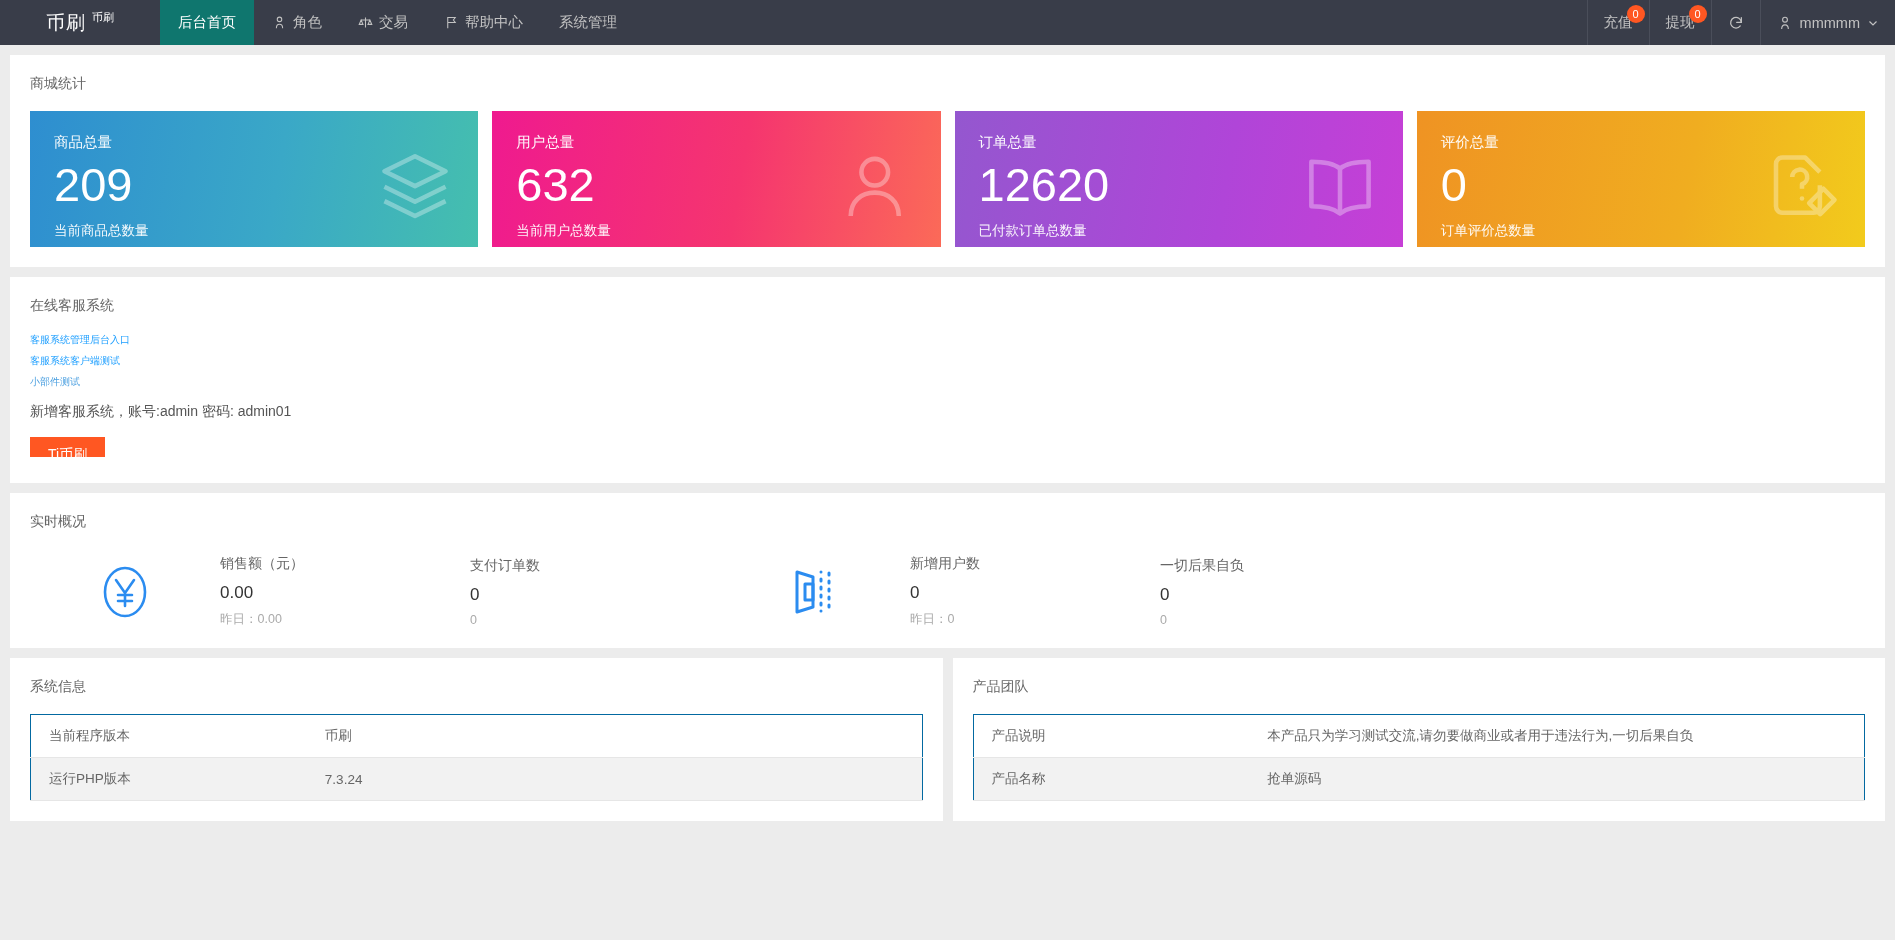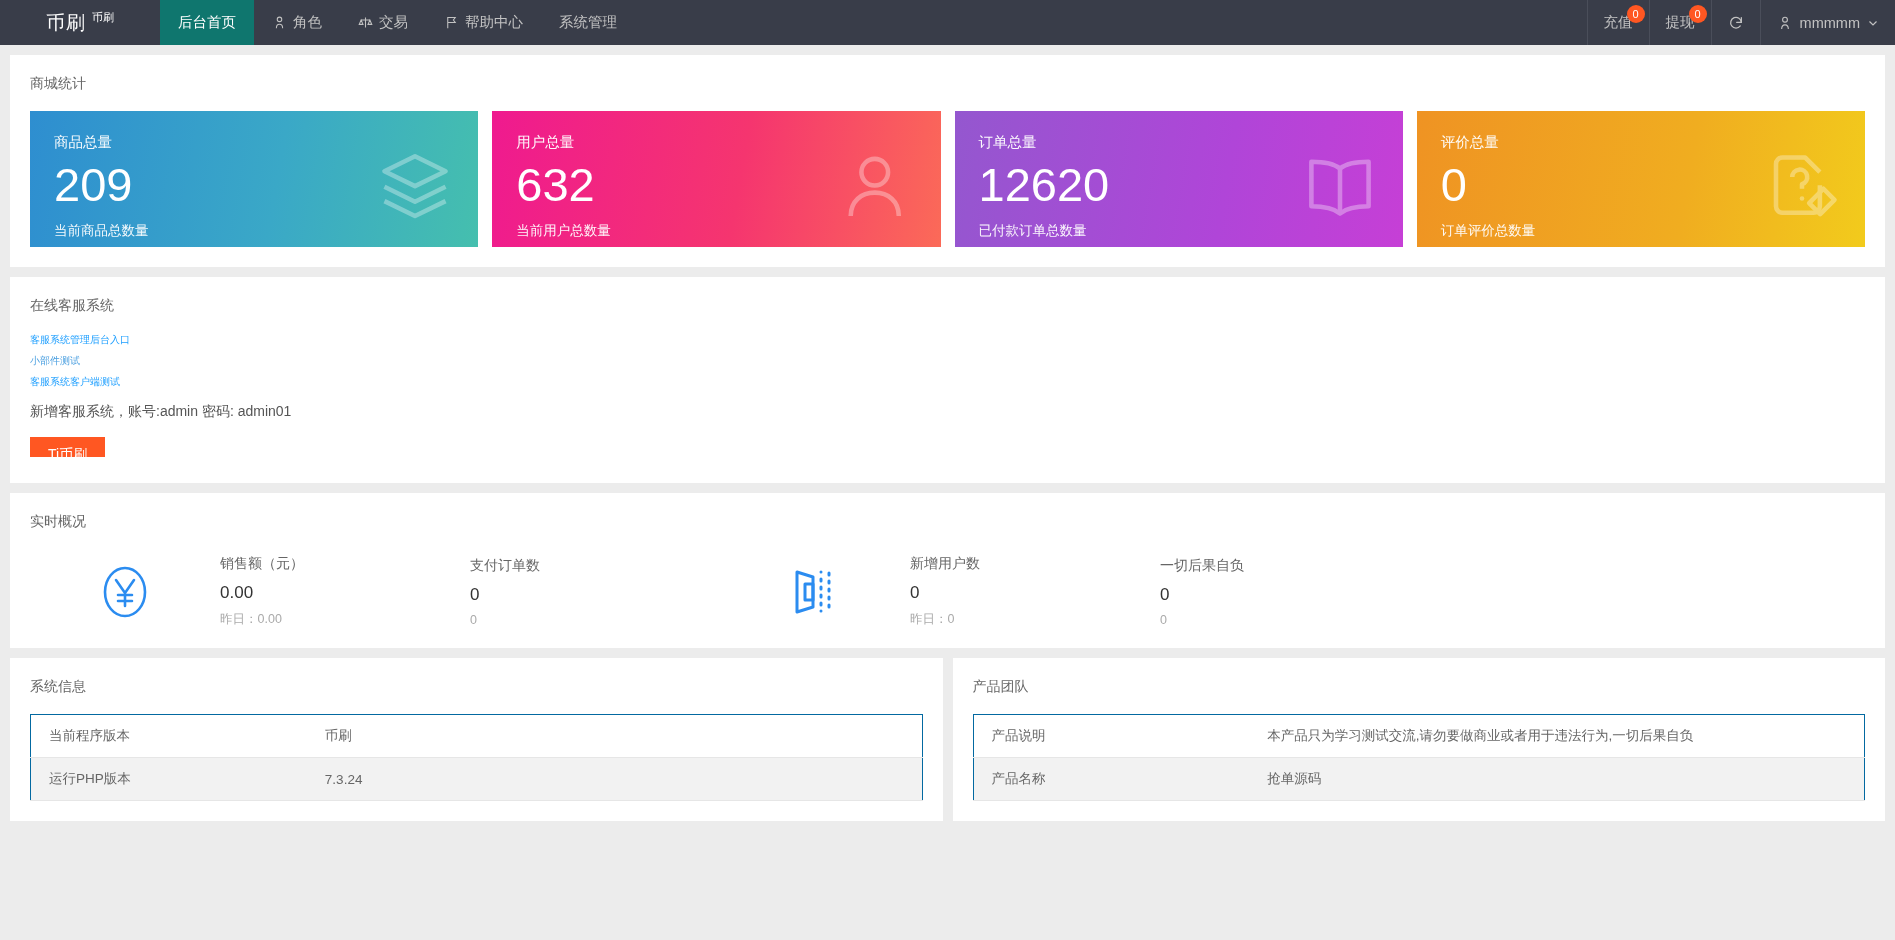--- a/index.html
+++ b/index.html
@@ -253,22 +253,22 @@
           </svg>
         </span>
       </div>
 
     </div>
   </div>
 
   <div class="panel">
     <div class="panel-title">在线客服系统</div>
     <a class="svc-link">客服系统管理后台入口</a>
+    <a class="svc-link">客服系统客户端测试</a>
     <a class="svc-link light">小部件测试</a>
-    <a class="svc-link">客服系统客户端测试</a>
     <div class="svc-note">新增客服系统，账号:admin 密码: admin01</div>
     <button class="btn-orange">Ti币刷</button>
   </div>
 
   <div class="panel">
     <div class="panel-title">实时概况</div>
     <div class="rt-row">
 
       <div class="rt-iconbox">
         <svg viewBox="0 0 64 64" fill="none" stroke="#2b8cf0" stroke-width="2.6">

